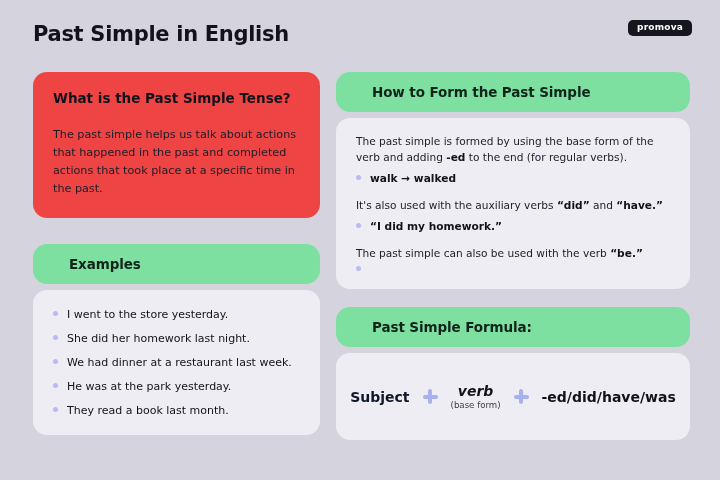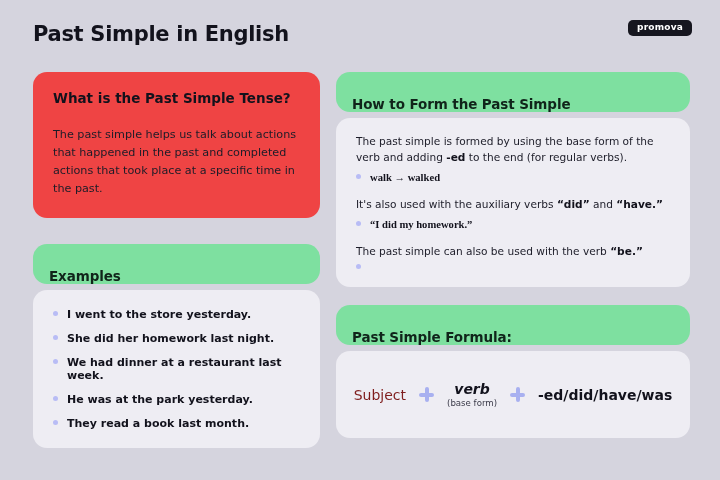--- a/index.html
+++ b/index.html
@@ -79,22 +79,22 @@
     color: #1c1c28;
     line-height: 1.62;
     margin: 0;
   }
 
   .header-green {
     background: #7ee0a0;
     border-radius: 14px;
     height: 40px;
     display: flex;
-    align-items: flex-end;
-    padding: 0 16px;
+    align-items: center;
+    padding: 0 36px;
     box-sizing: border-box;
   }
   .header-green .header-text {
     font-size: 13.5px;
     font-weight: bold;
     color: #10241a;
     letter-spacing: -0.1px;
   }
 
   .card-white {
@@ -106,21 +106,21 @@
   
   .examples-card {
     margin-top: 6px;
     padding: 18px 20px 18px 20px;
   }
   .ex-item {
     display: flex;
     align-items: baseline;
     margin-bottom: 11px;
     font-size: 11px;
-    font-weight: bold;
+    font-weight: normal;
     color: #12121c;
   }
   .ex-item:last-child { margin-bottom: 0; }
   .dot {
     width: 5px;
     height: 5px;
     border-radius: 50%;
     background: #b8bcf5;
     flex: 0 0 auto;
     margin-right: 9px;
@@ -140,42 +140,41 @@
     margin: 0;
   }
   .para b { font-weight: bold; color: #12121c; }
   .sub-item {
     display: flex;
     align-items: baseline;
     margin-top: 7px;
     font-size: 10.6px;
     font-weight: bold;
     color: #12121c;
-    font-family: Liberation Serif, serif;
   }
   .block-gap { margin-top: 13px; }
 
   
   .formula-header { margin-top: 18px; }
   .formula-card {
     margin-top: 6px;
     height: 87px;
     display: flex;
     align-items: center;
     justify-content: center;
   }
   .formula-row {
     display: flex;
     align-items: center;
     gap: 13px;
   }
   .f-subject {
     font-size: 14px;
-    font-weight: normal;
-    color: #7f1d1d;
+    font-weight: bold;
+    color: #0f172a;
   }
   .f-verb-wrap {
     text-align: center;
     line-height: 1.05;
   }
   .f-verb {
     font-size: 14px;
     font-weight: bold;
     color: #12121c;
     display: block;

